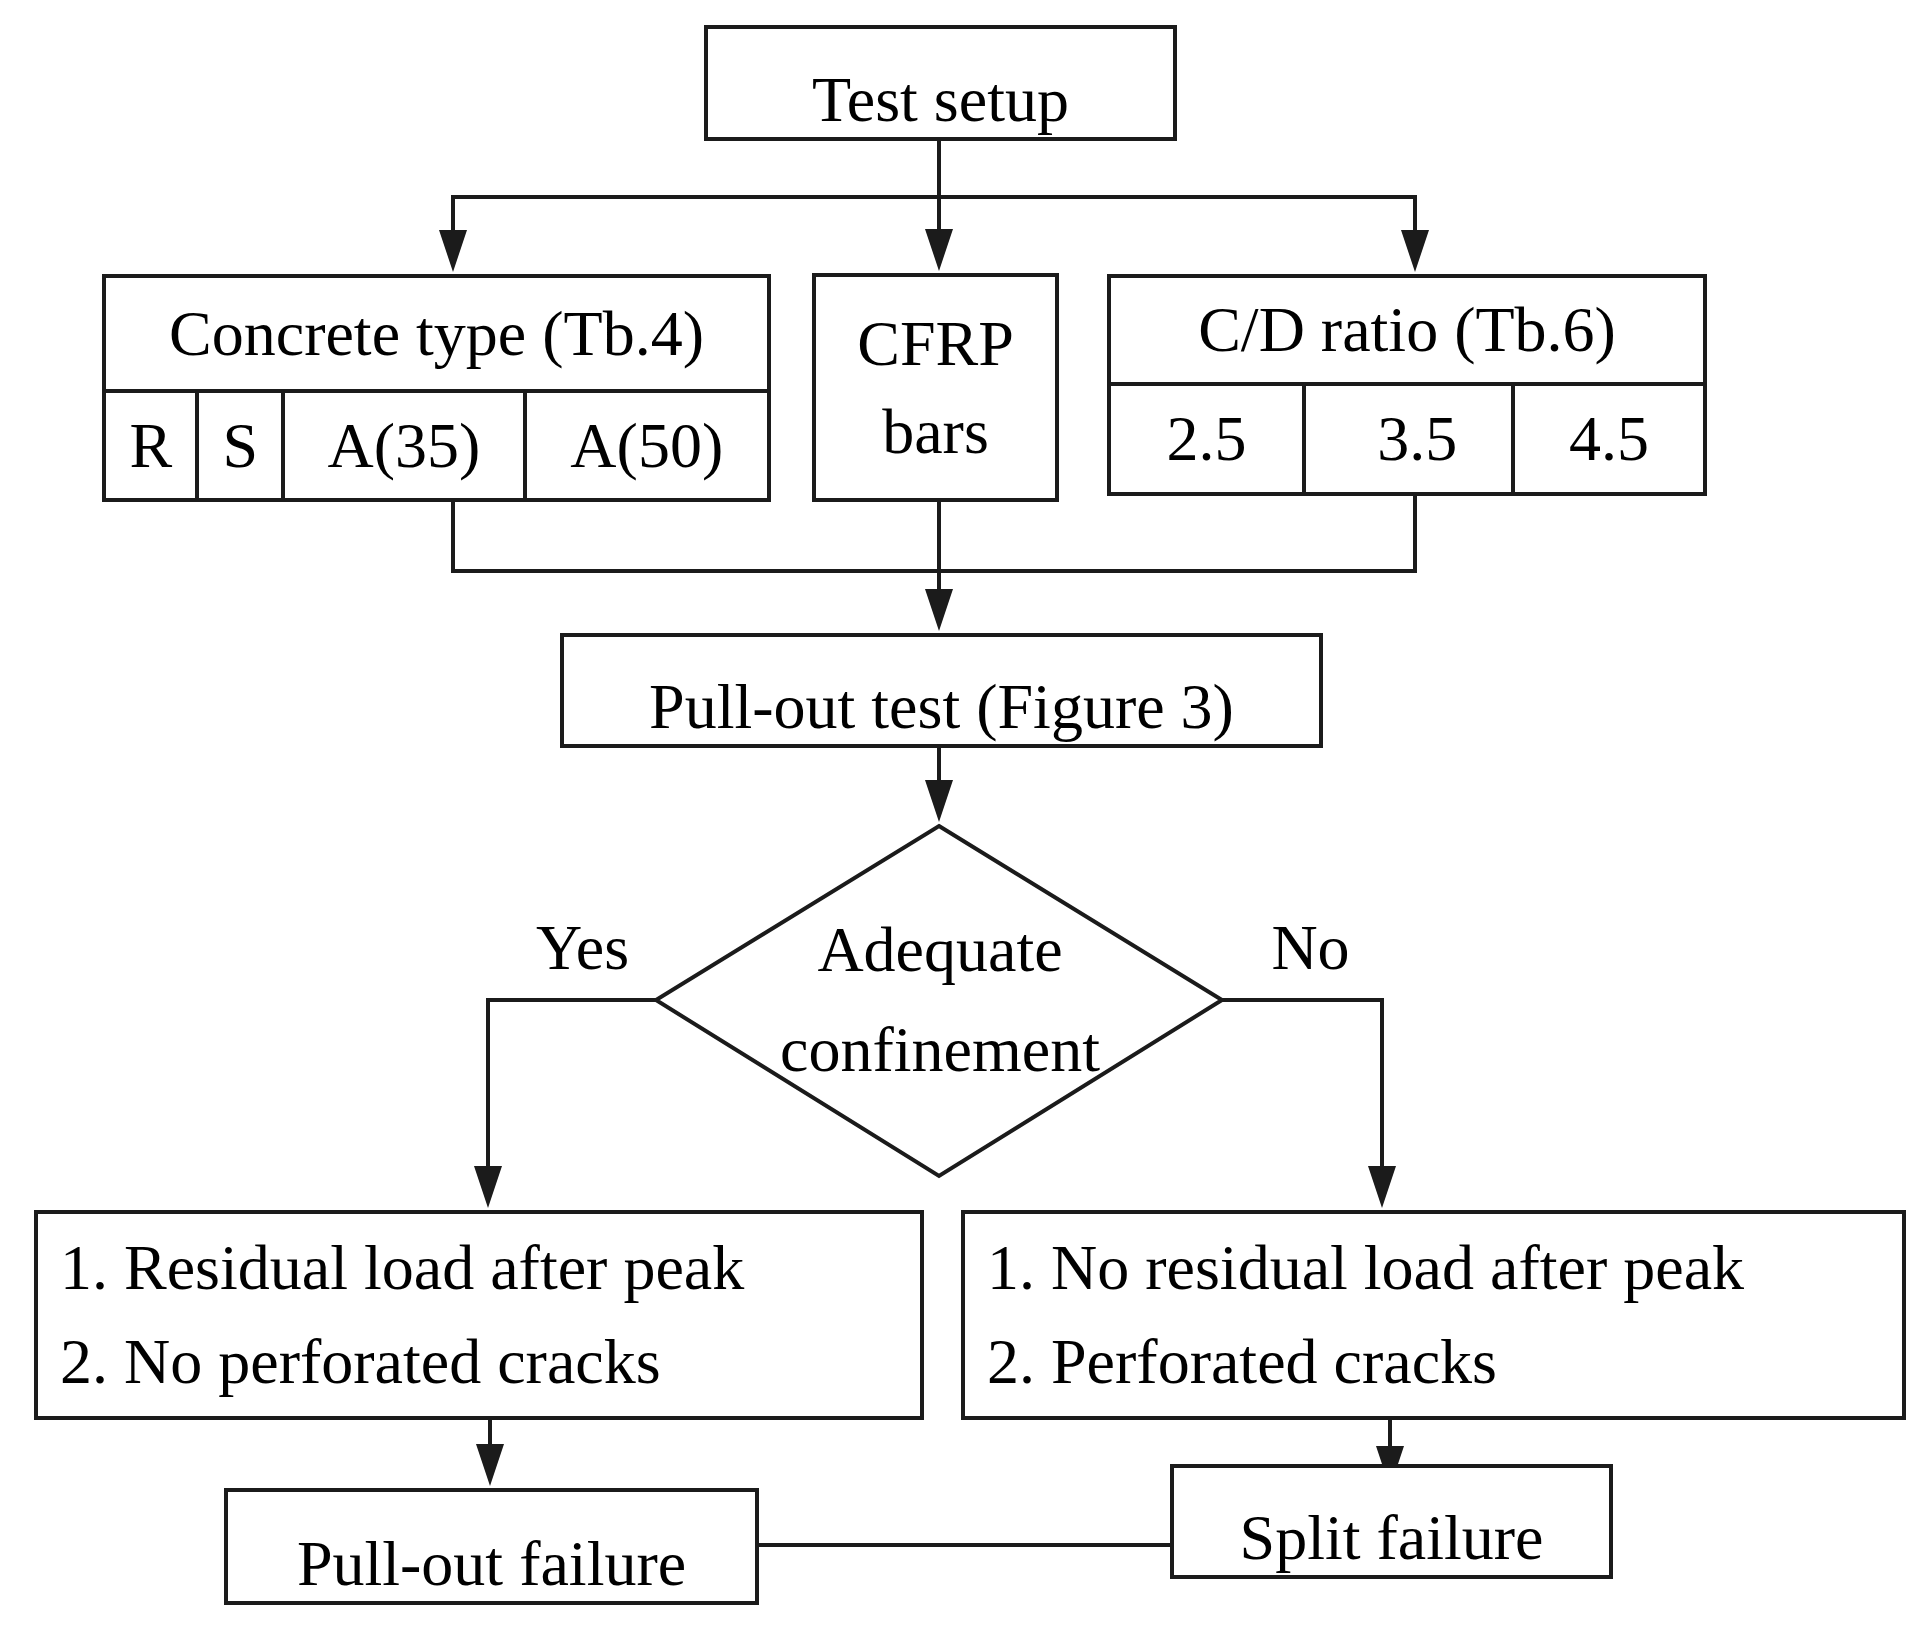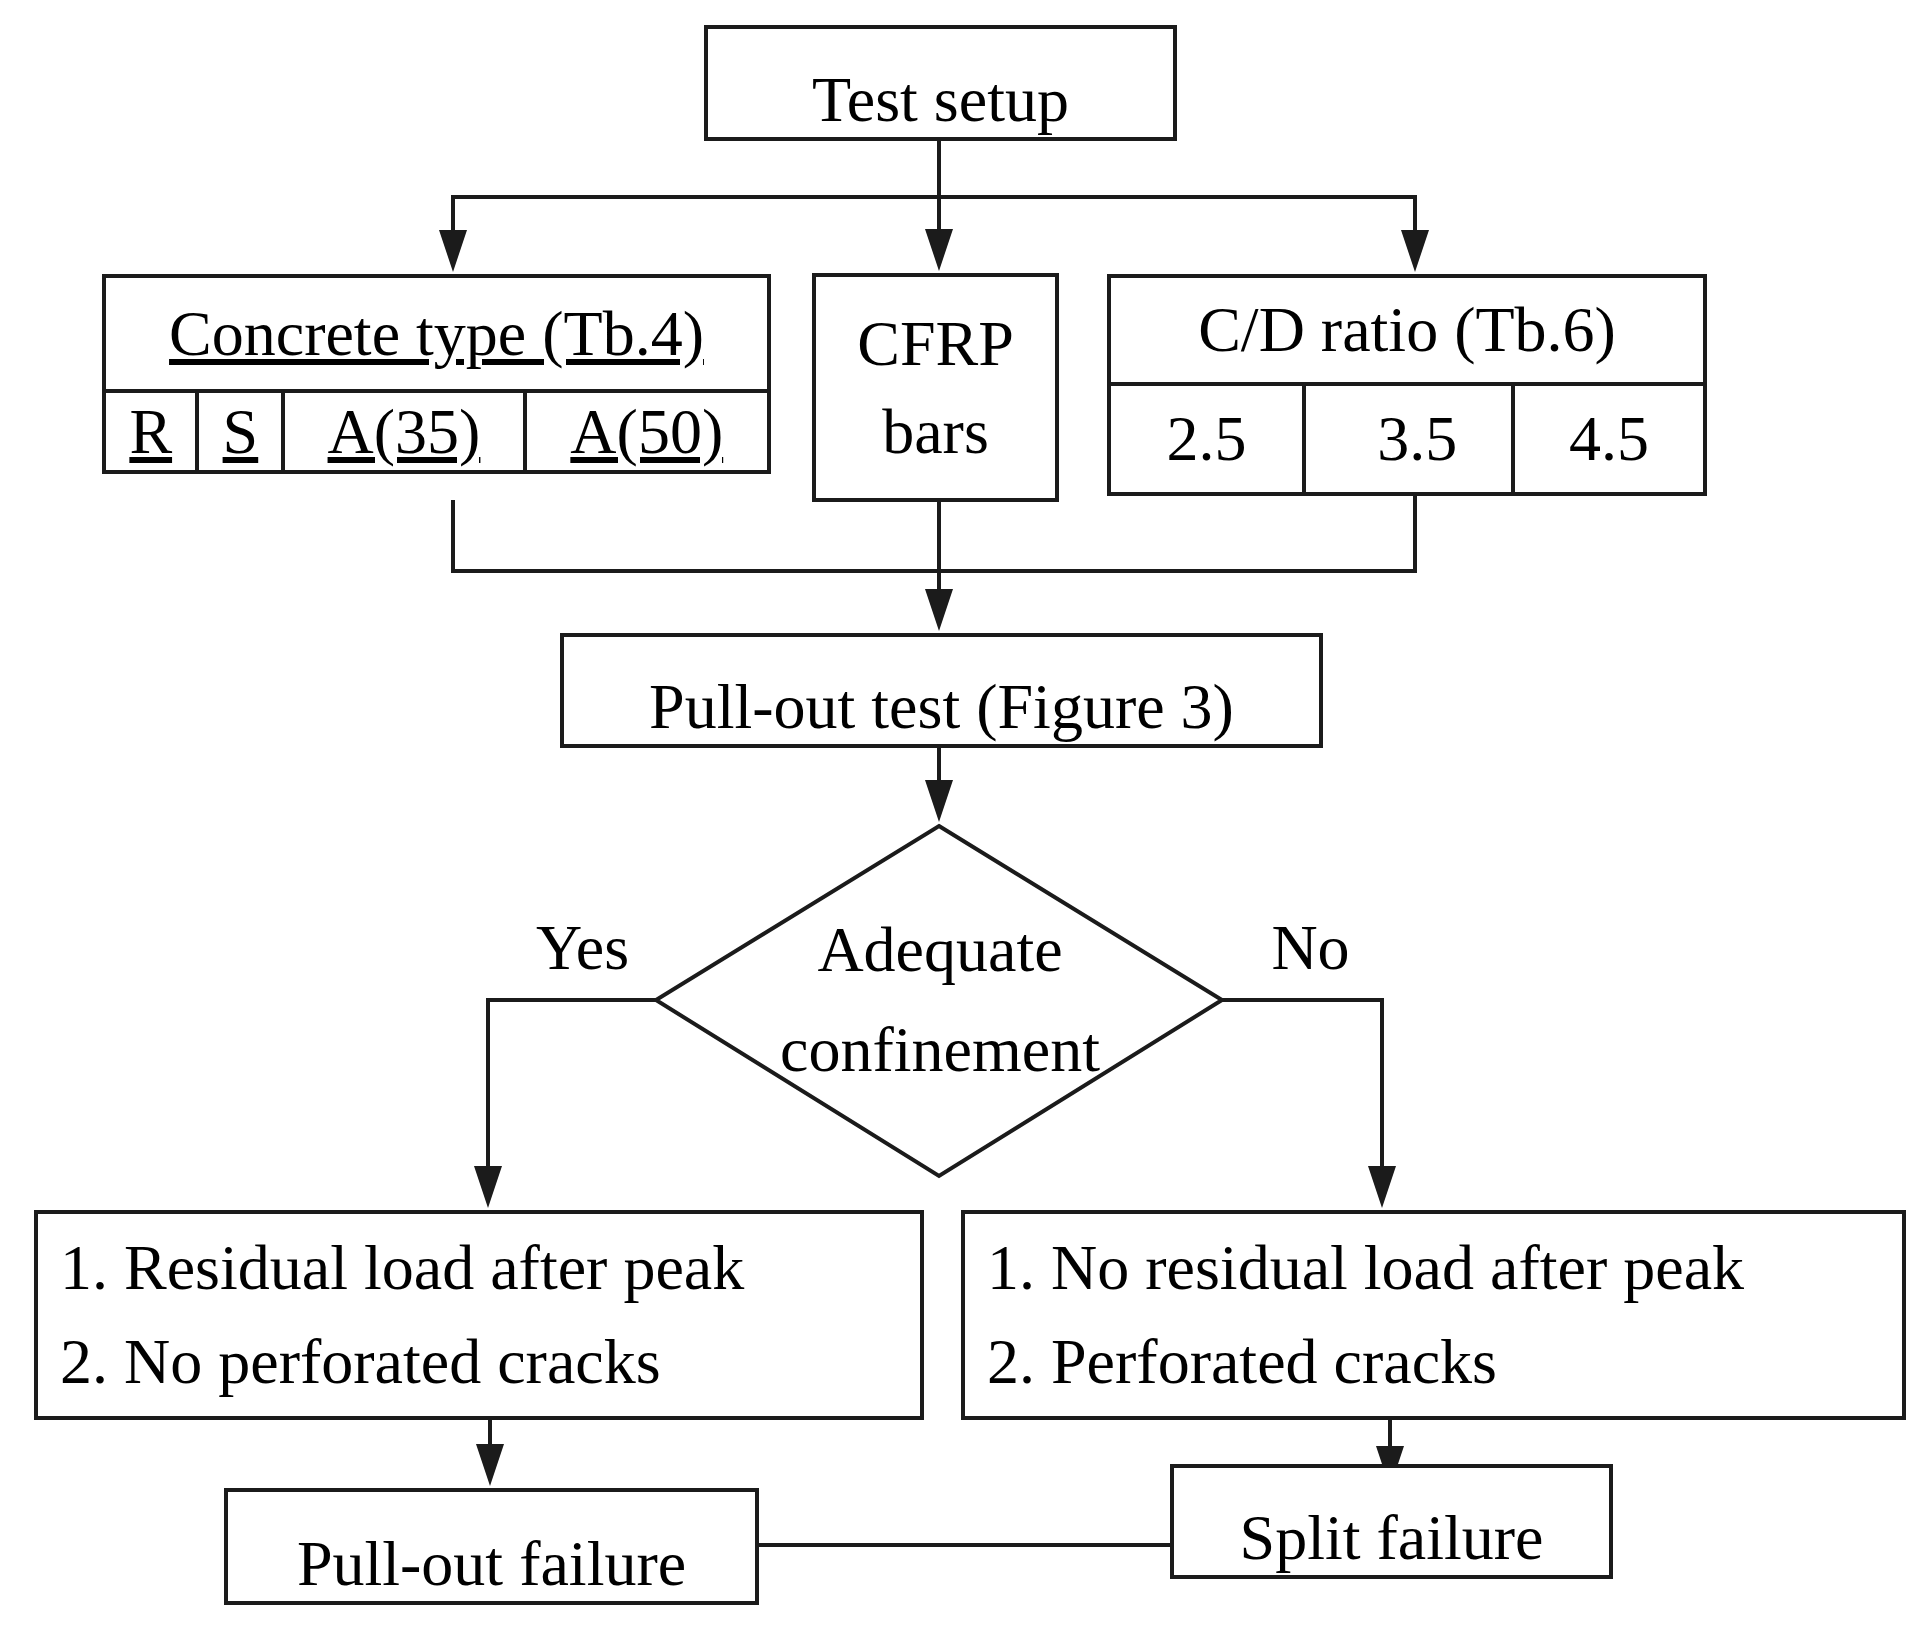--- a/index.html
+++ b/index.html
@@ -146,21 +146,21 @@
       <polygon points="1368,1166 1396,1166 1382,1208"></polygon>
       <polygon points="476,1444 504,1444 490,1486"></polygon>
       <polygon points="1376,1446 1404,1446 1390,1488"></polygon>
     </g>
   </svg>
 
   <div class="box center" style="left:704px; top:25px; width:473px; height:116px;">
     <span>Test setup</span>
   </div>
 
-  <div class="box table-box" style="left:102px; top:274px; width:669px; height:200px;text-decoration:underline;">
+  <div class="box table-box" style="left:102px; top:274px; width:669px; height:228px;">
     <div class="table-header" style="height:111px;">Concrete type (Tb.4)</div>
     <div class="table-cells">
       <div class="tcell" style="flex-grow:118;">R</div>
       <div class="tcell" style="flex-grow:117;">S</div>
       <div class="tcell" style="flex-grow:213;">A(35)</div>
       <div class="tcell" style="flex-grow:221;">A(50)</div>
     </div>
   </div>
 
   <div class="box two-line" style="left:812px; top:273px; width:247px; height:229px; line-height:88px;">

